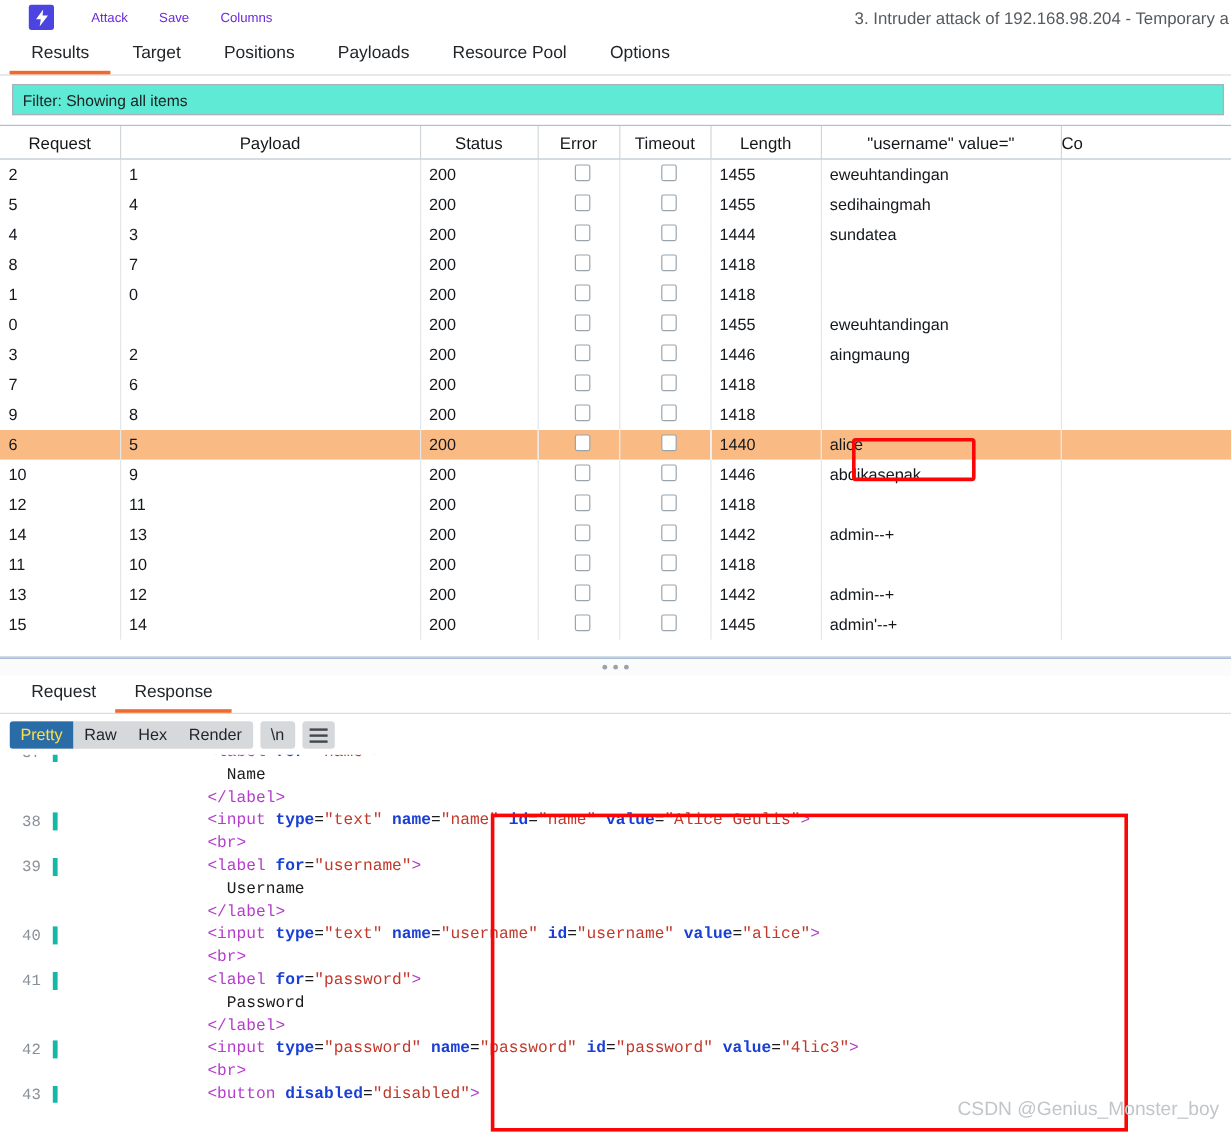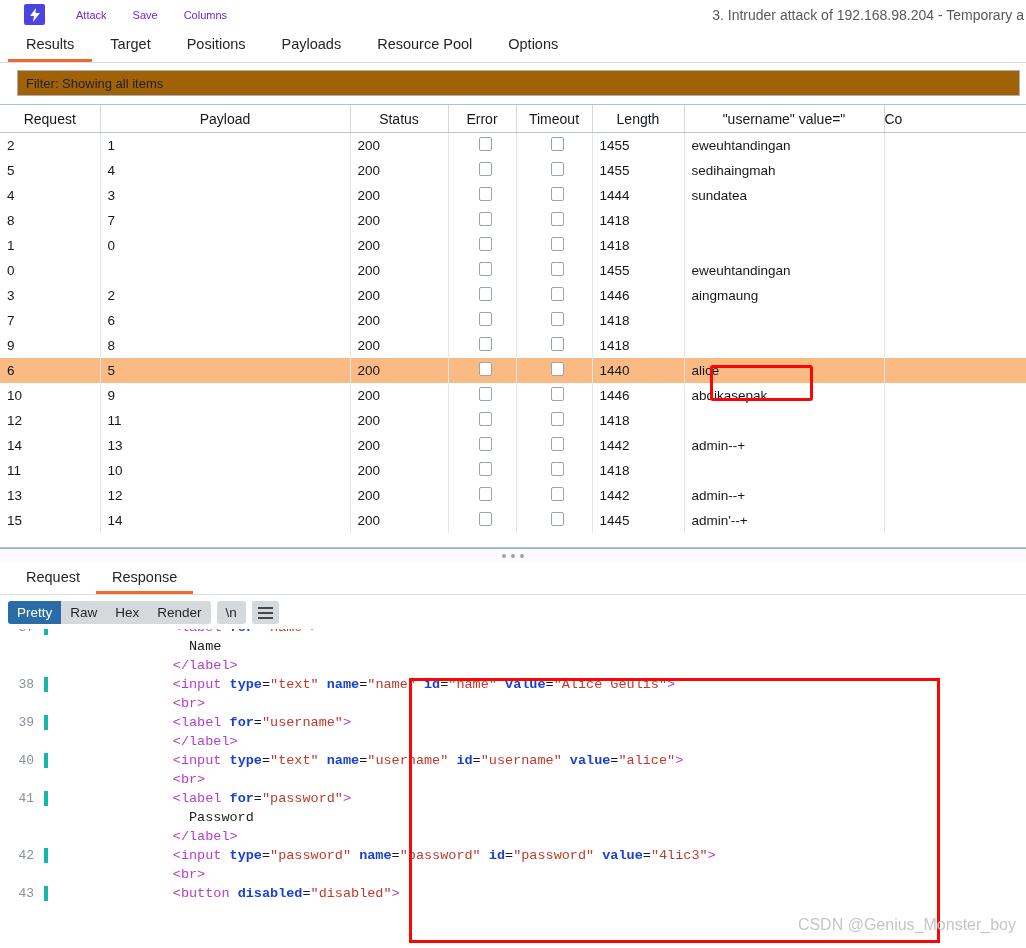--- a/index.html
+++ b/index.html
@@ -75,24 +75,24 @@
     border-bottom: 3px solid transparent;
     cursor: default;
     white-space: nowrap;
   }
   .tab.active {
     border-bottom-color: #f06a2e;
   }
 
   
   .filterbar {
-    margin: 7px 6px 0 17px;
+    margin: 7px 6px 0 10px;
     height: 26px;
     border: 1px solid #a9b2ba;
-    background: #a16207;
+    background: #5eead4;
     display: flex;
     align-items: center;
     padding-left: 8px;
     font-size: 13px;
     color: #1d2124;
     box-sizing: border-box;
   }
 
   
   .table-wrap {
@@ -211,21 +211,21 @@
   }
   .segbtn {
     font-size: 13.5px;
     color: #1f2327;
     padding: 3px 9px;
     cursor: default;
     line-height: 17px;
   }
   .segbtn.on {
     background: #2a6ca8;
-    color: #ffffff;
+    color: #fde047;
   }
   .iconbtn {
     background: #d6d9dc;
     border-radius: 3px;
     padding: 3px 9px;
     font-size: 13.5px;
     color: #1f2327;
     line-height: 17px;
     cursor: default;
   }
@@ -555,20 +555,21 @@
 </div>
 
 <div class="code-area">
   <div class="code-scroll" id="code-scroll">
       <div class="code-line"><div class="gutter">37</div><div class="code-text"><span class="pl">        </span><span class="tg">&lt;label</span><span class="pl"> </span><span class="at">for</span><span class="pl">=</span><span class="st">"name"</span><span class="tg">&gt;</span></div></div>
       <div class="code-line"><div class="gutter"></div><div class="code-text"><span class="pl">          Name</span></div></div>
       <div class="code-line"><div class="gutter"></div><div class="code-text"><span class="pl">        </span><span class="tg">&lt;/label&gt;</span></div></div>
       <div class="code-line"><div class="gutter">38</div><div class="code-text"><span class="pl">        </span><span class="tg">&lt;input</span><span class="pl"> </span><span class="at">type</span><span class="pl">=</span><span class="st">"text"</span><span class="pl"> </span><span class="at">name</span><span class="pl">=</span><span class="st">"name"</span><span class="pl"> </span><span class="at">id</span><span class="pl">=</span><span class="st">"name"</span><span class="pl"> </span><span class="at">value</span><span class="pl">=</span><span class="st">"Alice Geulis"</span><span class="tg">&gt;</span></div></div>
       <div class="code-line"><div class="gutter"></div><div class="code-text"><span class="pl">        </span><span class="tg">&lt;br&gt;</span></div></div>
       <div class="code-line"><div class="gutter">39</div><div class="code-text"><span class="pl">        </span><span class="tg">&lt;label</span><span class="pl"> </span><span class="at">for</span><span class="pl">=</span><span class="st">"username"</span><span class="tg">&gt;</span></div></div>
+      <div class="code-line"><div class="gutter"></div><div class="code-text"><span class="pl">          Username</span></div></div>
       <div class="code-line"><div class="gutter"></div><div class="code-text"><span class="pl">        </span><span class="tg">&lt;/label&gt;</span></div></div>
       <div class="code-line"><div class="gutter">40</div><div class="code-text"><span class="pl">        </span><span class="tg">&lt;input</span><span class="pl"> </span><span class="at">type</span><span class="pl">=</span><span class="st">"text"</span><span class="pl"> </span><span class="at">name</span><span class="pl">=</span><span class="st">"username"</span><span class="pl"> </span><span class="at">id</span><span class="pl">=</span><span class="st">"username"</span><span class="pl"> </span><span class="at">value</span><span class="pl">=</span><span class="st">"alice"</span><span class="tg">&gt;</span></div></div>
       <div class="code-line"><div class="gutter"></div><div class="code-text"><span class="pl">        </span><span class="tg">&lt;br&gt;</span></div></div>
       <div class="code-line"><div class="gutter">41</div><div class="code-text"><span class="pl">        </span><span class="tg">&lt;label</span><span class="pl"> </span><span class="at">for</span><span class="pl">=</span><span class="st">"password"</span><span class="tg">&gt;</span></div></div>
       <div class="code-line"><div class="gutter"></div><div class="code-text"><span class="pl">          Password</span></div></div>
       <div class="code-line"><div class="gutter"></div><div class="code-text"><span class="pl">        </span><span class="tg">&lt;/label&gt;</span></div></div>
       <div class="code-line"><div class="gutter">42</div><div class="code-text"><span class="pl">        </span><span class="tg">&lt;input</span><span class="pl"> </span><span class="at">type</span><span class="pl">=</span><span class="st">"password"</span><span class="pl"> </span><span class="at">name</span><span class="pl">=</span><span class="st">"password"</span><span class="pl"> </span><span class="at">id</span><span class="pl">=</span><span class="st">"password"</span><span class="pl"> </span><span class="at">value</span><span class="pl">=</span><span class="st">"4lic3"</span><span class="tg">&gt;</span></div></div>
       <div class="code-line"><div class="gutter"></div><div class="code-text"><span class="pl">        </span><span class="tg">&lt;br&gt;</span></div></div>
       <div class="code-line"><div class="gutter">43</div><div class="code-text"><span class="pl">        </span><span class="tg">&lt;button</span><span class="pl"> </span><span class="at">disabled</span><span class="pl">=</span><span class="st">"disabled"</span><span class="tg">&gt;</span></div></div>
     </div>

